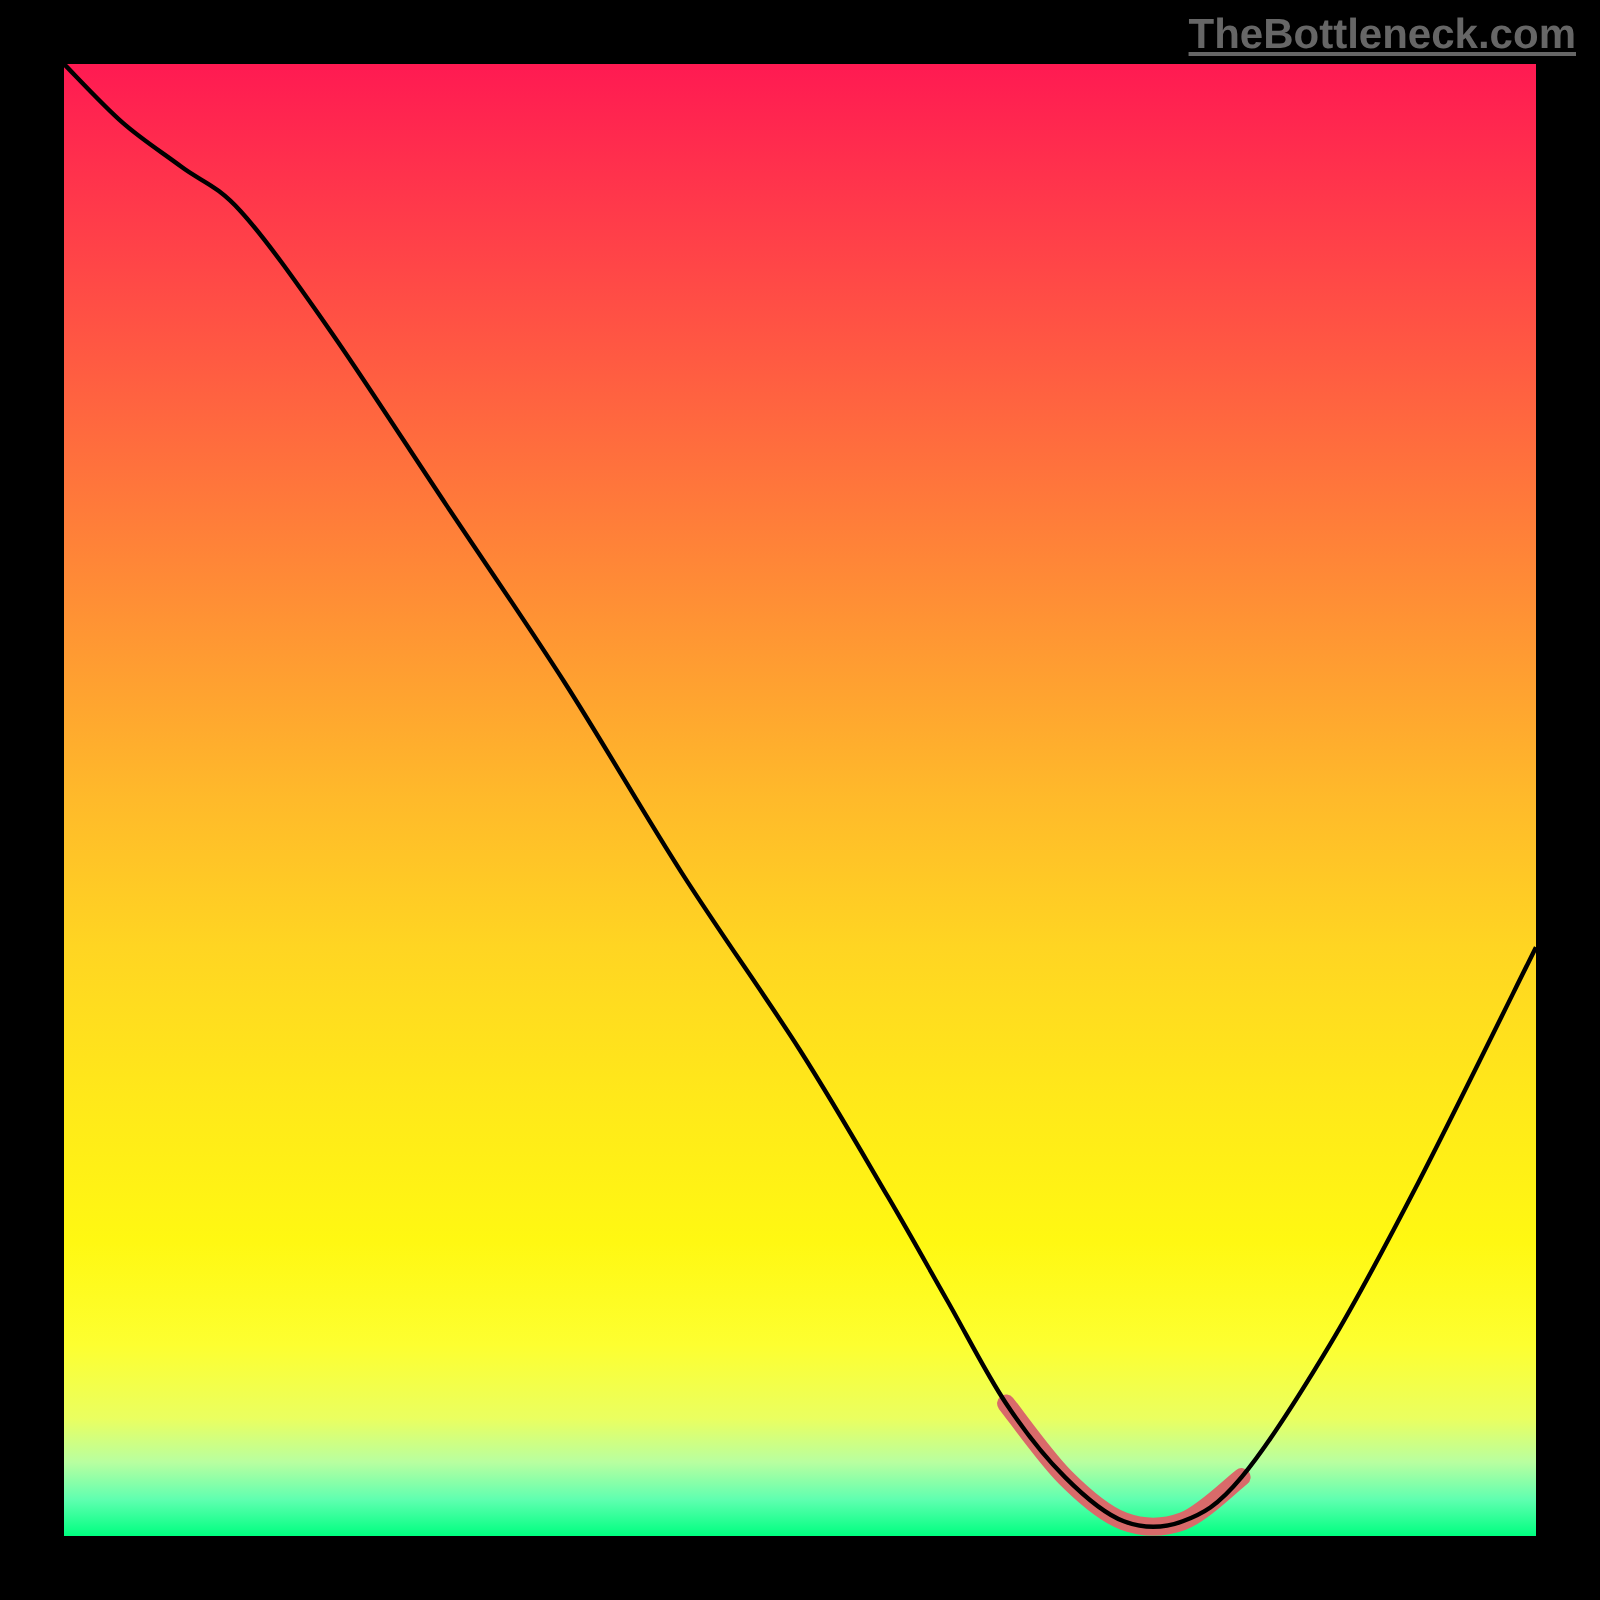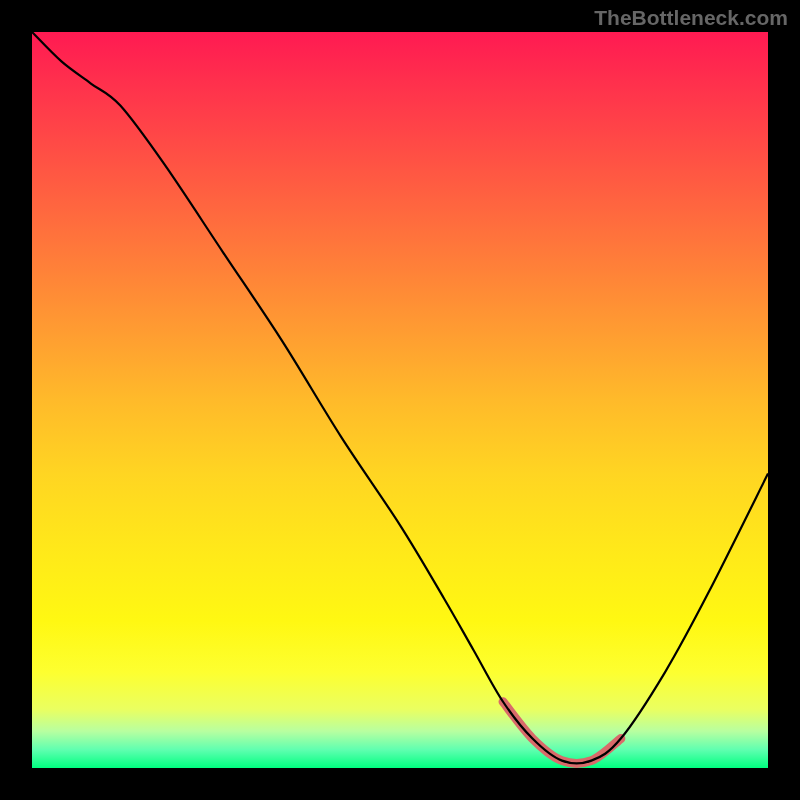--- a/index.html
+++ b/index.html
@@ -5,20 +5,21 @@
   * { margin: 0; padding: 0; box-sizing: border-box; }
   body { width: 800px; height: 800px; background: #000; position: relative; font-family: Arial, sans-serif; }
   .watermark {
     position: absolute;
     top: 6px;
     right: 12px;
     color: #666;
     font-size: 21px;
     font-weight: bold;
     z-index: 10;
+    text-decoration: underline;
   }
   .plot-area {
     position: absolute;
     left: 32px;
     top: 32px;
     width: 736px;
     height: 736px;
     background: linear-gradient(to bottom,
       #ff1a52 0%,
       #ff3a4a 10%,

